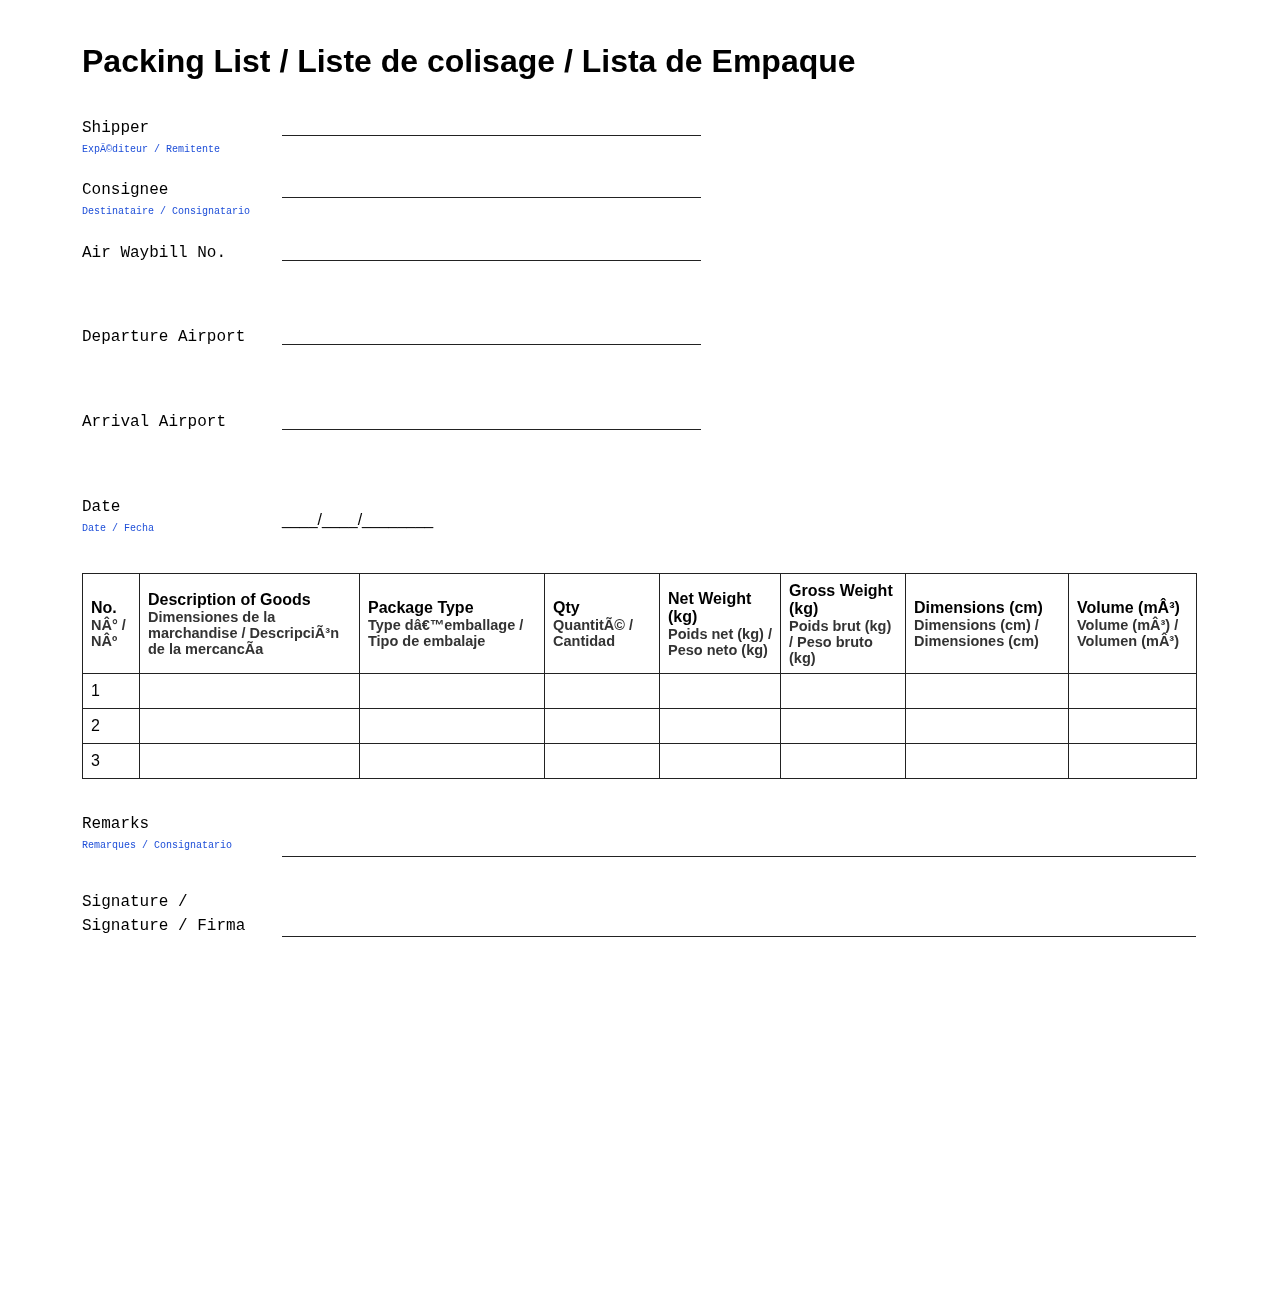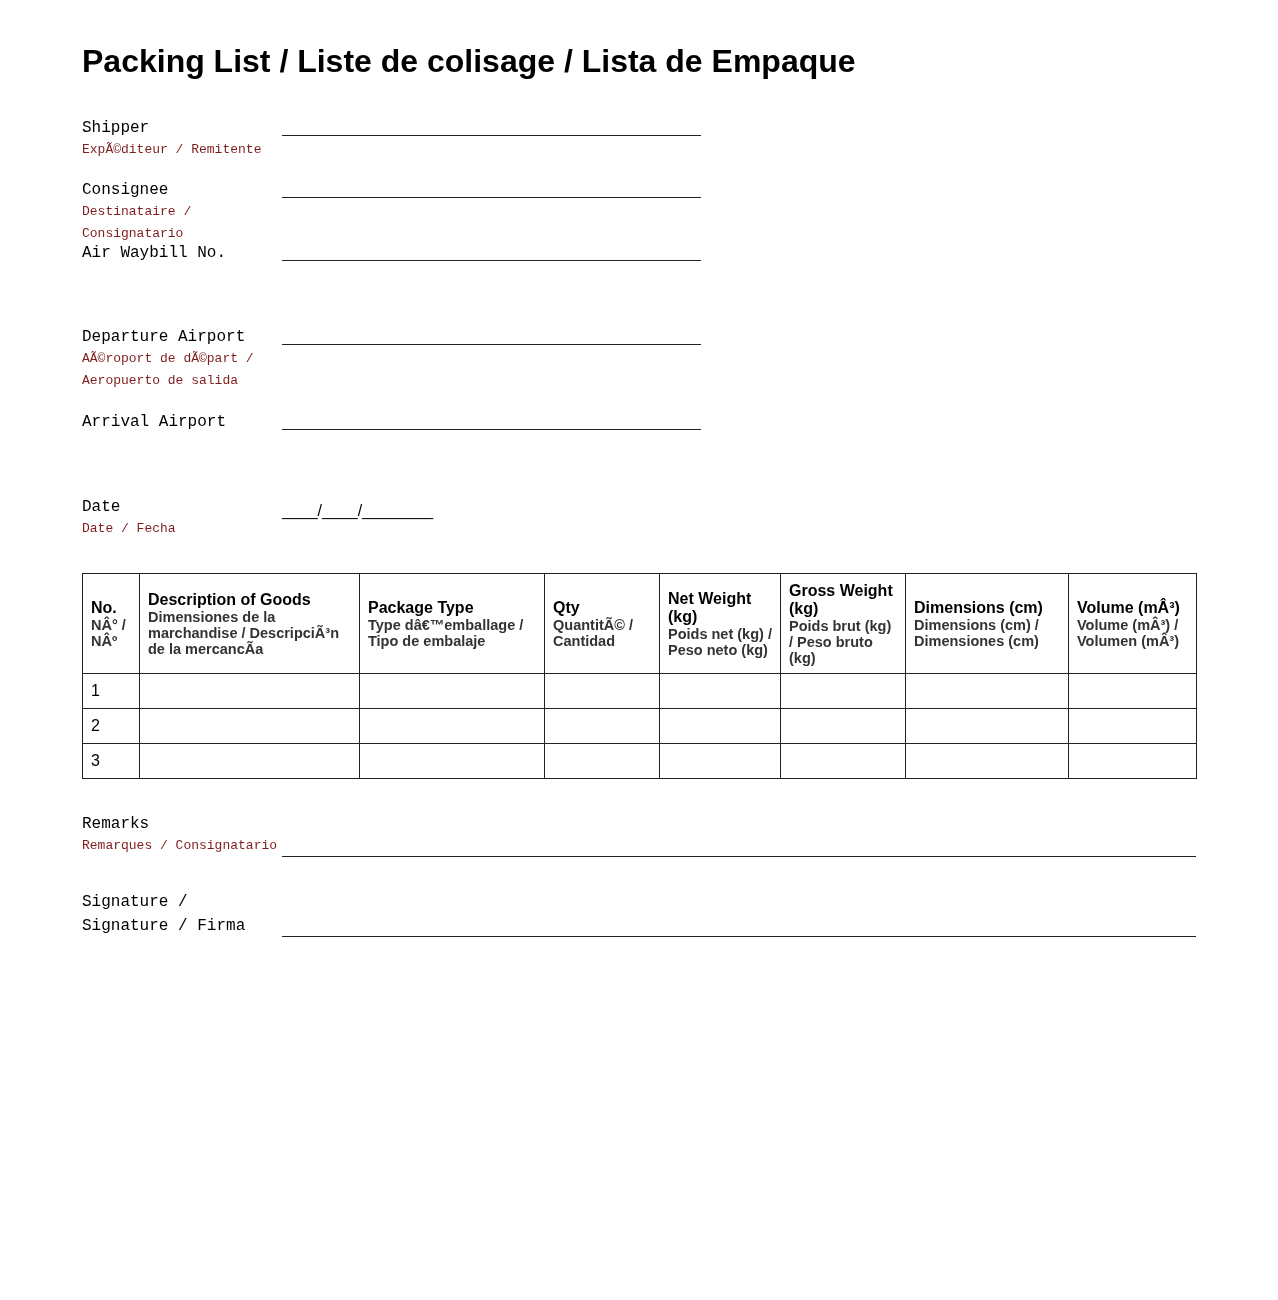--- a/index.html
+++ b/index.html
@@ -8,27 +8,27 @@
       font-family: "Liberation Sans", sans-serif; color: #000;
     }
     .page { position: absolute; left: 82px; top: 0; width: 1114px; }
     h1 {
       position: absolute; left: 0; top: 42px; margin: 0;
       font-size: 32px; font-weight: bold; line-height: 38px; white-space: nowrap;
     }
     .field { position: absolute; left: 0; width: 1114px; }
     .field .lbl { position: absolute; left: 0; top: 0; width: 200px; font-family: Liberation Mono, monospace; }
     .field .en { font-size: 16px; line-height: 22px; color: #000; }
-    .field .tr { font-size: 13px; line-height: 22px; color: #7f1d1d; }
+    .field .tr { font-size: 10px; line-height: 22px; color: #1d4ed8; }
     .field .line {
       position: absolute; left: 200px; top: 18px; width: 419px;
       border-bottom: 1px solid #222; height: 0;
     }
     .date-line {
-      position: absolute; left: 200px; top: 4px; font-size: 16px; line-height: 22px;
+      position: absolute; left: 200px; top: 13px; font-size: 16px; line-height: 22px;
       color: #000; white-space: pre; letter-spacing: 0;
     }
     table {
       position: absolute; left: 0; top: 573px; width: 1114px;
       border-collapse: collapse; table-layout: fixed;
     }
     th, td { border: 1px solid #222; padding: 0 8px; vertical-align: middle; text-align: left; }
     th { height: 99px; font-weight: bold; }
     th .en { display: block; font-size: 16px; line-height: 18px; color: #000; }
     th .tr { display: block; font-size: 14.5px; line-height: 16px; color: #333; }
@@ -62,21 +62,20 @@
   <div class="field" style="top:242px">
     <div class="lbl">
       <div class="en">Air Waybill No.</div>
     </div>
     <div class="line"></div>
   </div>
 
   <div class="field" style="top:326px">
     <div class="lbl">
       <div class="en">Departure Airport</div>
-      <div class="tr">AÃ©roport de dÃ©part / Aeropuerto de salida</div>
     </div>
     <div class="line"></div>
   </div>
 
   <div class="field" style="top:411px">
     <div class="lbl">
       <div class="en">Arrival Airport</div>
     </div>
     <div class="line"></div>
   </div>

